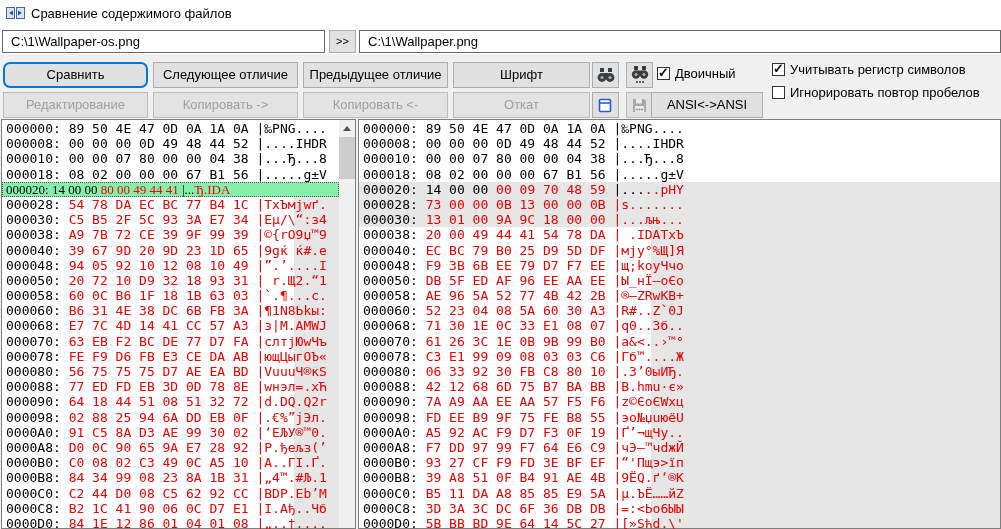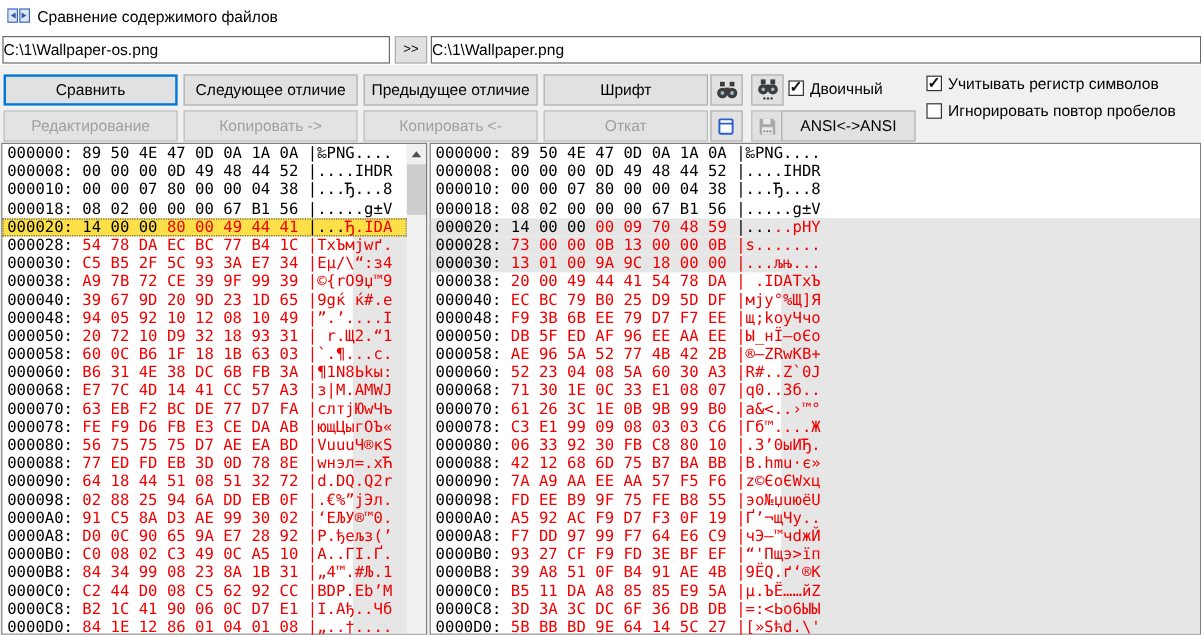--- a/index.html
+++ b/index.html
@@ -7,21 +7,21 @@
   body { font-family:"Liberation Sans", sans-serif; background:#f0f0f0; position:relative; }
   #app { position:absolute; inset:0; }
 
   
   .topzone { position:absolute; left:0; top:0; width:1001px; height:54px; background:#ffffff; }
   .caption { position:absolute; left:0; top:0; height:27px; width:1001px; }
   .caption-icon { position:absolute; left:6px; top:5px; width:19px; height:16px; }
   .caption-text { position:absolute; left:31px; top:0; line-height:27px; font-size:13px; color:#000; }
 
   .pathbox { position:absolute; top:30px; height:23px; background:#fff; border:1px solid #696969;
-             font-size:13px; padding:0 0; color:#000; font-family:"Liberation Sans",sans-serif; }
+             font-size:13px; padding:0 8px; color:#000; font-family:"Liberation Sans",sans-serif; }
   #path-left { left:2px; width:323px; }
   #path-right { left:359px; width:642px; }
   .swap-btn { position:absolute; left:329px; top:30px; width:27px; height:23px; background:#e1e1e1;
               border:1px solid #adadad; font-size:11px; text-align:center; line-height:21px; color:#000; }
 
   .btn { position:absolute; height:26px; background:#e1e1e1; border:1px solid #adadad;
          font-size:13px; color:#000; text-align:center; line-height:24px; }
   .btn.focus { border:2px solid #0078d7; line-height:22px; }
   .btn.disabled { color:#a0a0a0; border-color:#bcbcbc; background:#e3e3e3; }
   .iconbtn { position:absolute; width:27px; height:26px; background:#e1e1e1; border:1px solid #adadad;
@@ -41,21 +41,21 @@
   .band { position:absolute; top:62px; bottom:0; background:#e6e6e6; }
   #panel-left  .band { left:292px; right:16px; }
   #panel-right .band { left:292px; right:0; }
   .rows { position:absolute; left:0; top:1px; bottom:0; }
   #panel-left .rows { right:16px; }
   #panel-right .rows { right:0; }
   .hexrow { height:15.2px; line-height:15.2px; font-family:"DejaVu Sans Mono", monospace;
             font-size:13px; white-space:pre; padding-left:4px; position:relative; }
   .hexrow .k { color:#000; }
   .hexrow .r { color:#f00000; }
-  .hexrow.sel { background:#fde047; outline:1px dotted #555; outline-offset:-1px; }
+  .hexrow.sel { background:#86efac; outline:1px dotted #555; outline-offset:-1px;font-family:Liberation Serif, serif; }
   .hexrow.blk { background:#e6e6e6; }
 
   .vscroll { position:absolute; right:0; top:0; bottom:0; width:16px; background:#f0f0f0; }
   .sb-btn { position:absolute; top:0; left:0; width:16px; height:17px; background:#f0f0f0;
             display:flex; align-items:center; justify-content:center; }
   .sb-arrow-up { width:0; height:0; border-left:4px solid transparent; border-right:4px solid transparent;
                  border-bottom:5px solid #505050; }
   .sb-thumb { position:absolute; top:17px; left:0; width:16px; height:42px; background:#cdcdcd; }
 </style>
 </head>
@@ -71,21 +71,21 @@
         <path d="M3 8 L7 5.5 L7 10.5 Z" fill="#2f55a8"></path>
         <path d="M16 8 L12 5.5 L12 10.5 Z" fill="#2f55a8"></path>
       </svg>
       <span class="caption-text">Сравнение содержимого файлов</span>
     </div>
     <input class="pathbox" id="path-left" value="C:\1\Wallpaper-os.png" style="">
     <div class="swap-btn">&gt;&gt;</div>
     <input class="pathbox" id="path-right" value="C:\1\Wallpaper.png" style="">
   </div>
 
-  <div class="btn focus" style="left:3px; top:62px; width:145px;">Сравнить</div>
+  <div class="btn focus" style="left:3px; top:62px; width:145px;border-radius:7px;">Сравнить</div>
   <div class="btn" style="left:153px; top:62px; width:145px;">Следующее отличие</div>
   <div class="btn" style="left:303px; top:62px; width:145px;">Предыдущее отличие</div>
   <div class="btn" style="left:453px; top:62px; width:137px;">Шрифт</div>
 
   <div class="iconbtn" style="left:592px; top:62px;">
     <svg width="18" height="15" viewBox="0 0 18 15">
       <rect x="3" y="0" width="4" height="4" fill="#3c3c3c"></rect>
         <rect x="11" y="0" width="4" height="4" fill="#3c3c3c"></rect>
       <circle cx="5" cy="9.5" r="4.4" fill="#3c3c3c"></circle>
         <circle cx="13" cy="9.5" r="4.4" fill="#3c3c3c"></circle>

